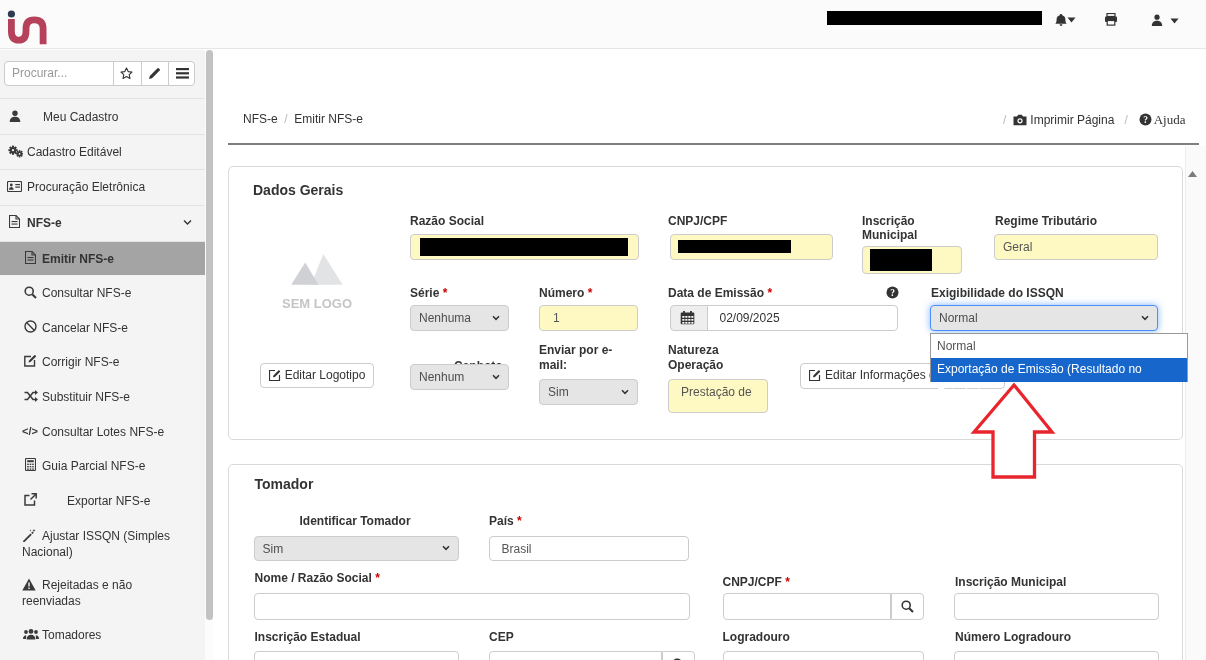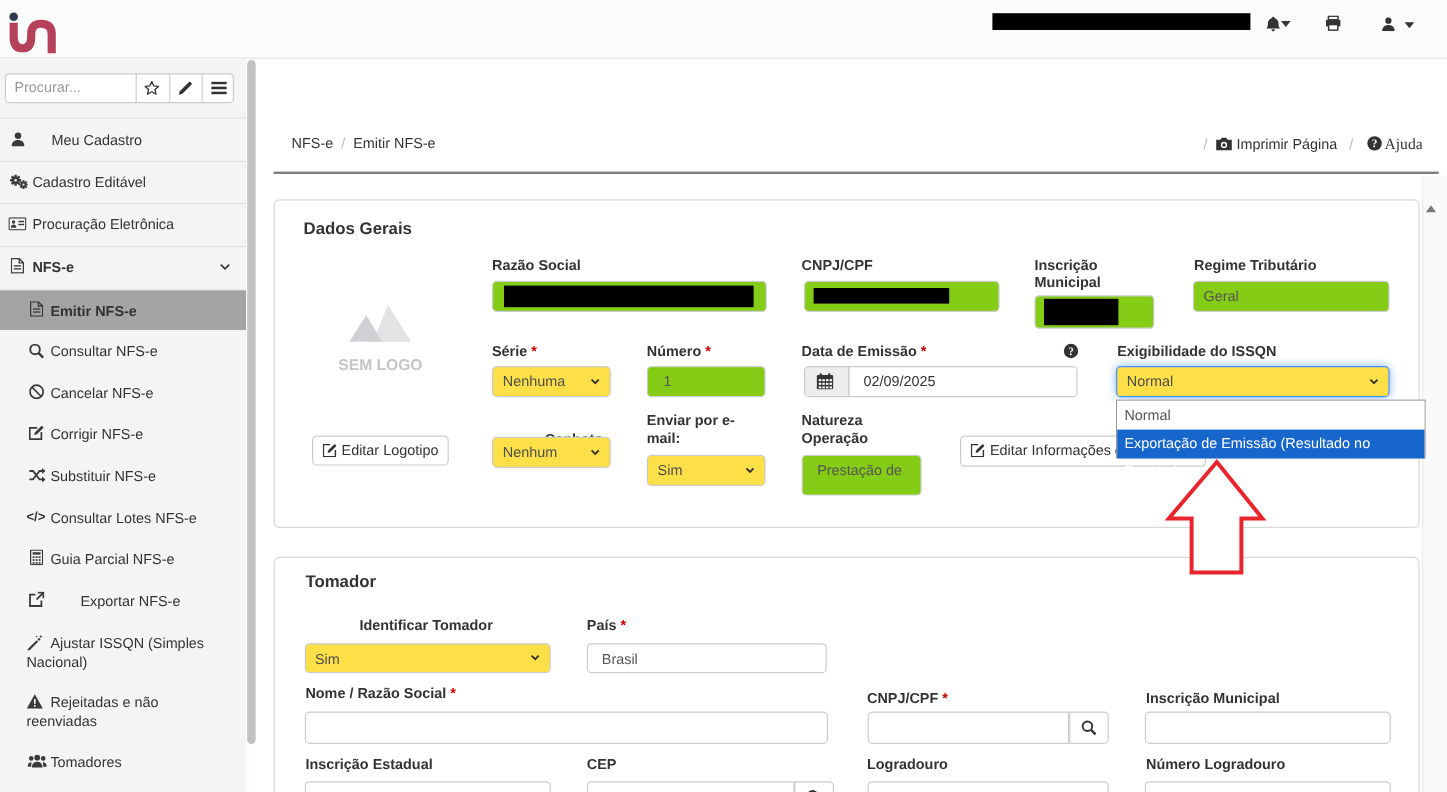--- a/index.html
+++ b/index.html
@@ -2,22 +2,22 @@
 <html><head>
 <meta charset="utf-8">
 <style>
 * { margin:0; padding:0; box-sizing:border-box; }
 html,body { width:1206px; height:660px; overflow:hidden; }
 body { font-family:"Liberation Sans",sans-serif; font-size:12px; color:#333; background:#fff; position:relative; }
 .abs { position:absolute; }
 .lbl { position:absolute; font-weight:bold; color:#333; font-size:12px; line-height:14px; }
 .req { color:#c00; }
 .inp { position:absolute; background:#fff; border:1px solid #ccc; border-radius:4px; font-size:12px; color:#555; line-height:24px; padding:0 8px; overflow:hidden; white-space:nowrap; }
-.dis { background:#84cc16; }
-.sel { position:absolute; background:#fde047; border:1px solid #ccc; border-radius:4px; font-size:12px; color:#4e4e4e; line-height:24px; padding:0 8px; overflow:hidden; white-space:nowrap; }
+.dis { background:#fef9c3; }
+.sel { position:absolute; background:#e5e5e5; border:1px solid #ccc; border-radius:4px; font-size:12px; color:#4e4e4e; line-height:24px; padding:0 8px; overflow:hidden; white-space:nowrap; }
 .chev { position:absolute; right:8px; top:50%; margin-top:-3px; width:8px; height:6px; }
 .bar { position:absolute; background:#000; }
 .btn { position:absolute; background:#fff; border:1px solid #ccc; border-radius:4px; font-size:12px; color:#333; text-align:center; white-space:nowrap; overflow:hidden; }
 .card { position:absolute; background:#fff; border:1px solid #d9d9d9; border-radius:5px; }
 svg { display:block; }
 .mi { position:absolute; left:0; width:205px; color:#333; font-size:12px; }
 .mico { position:absolute; color:#3a3a3a; }
 .sep { position:absolute; left:0; width:205px; height:1px; background:#e3e3e3; }
 </style>
 </head>

